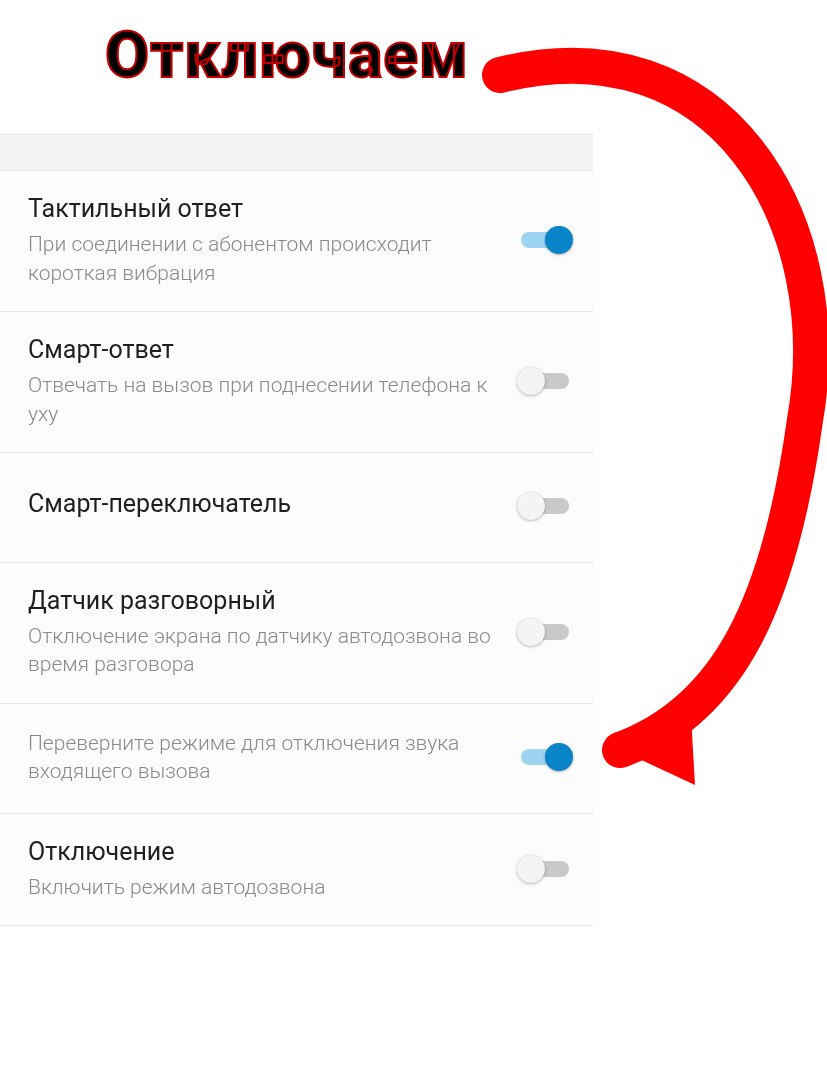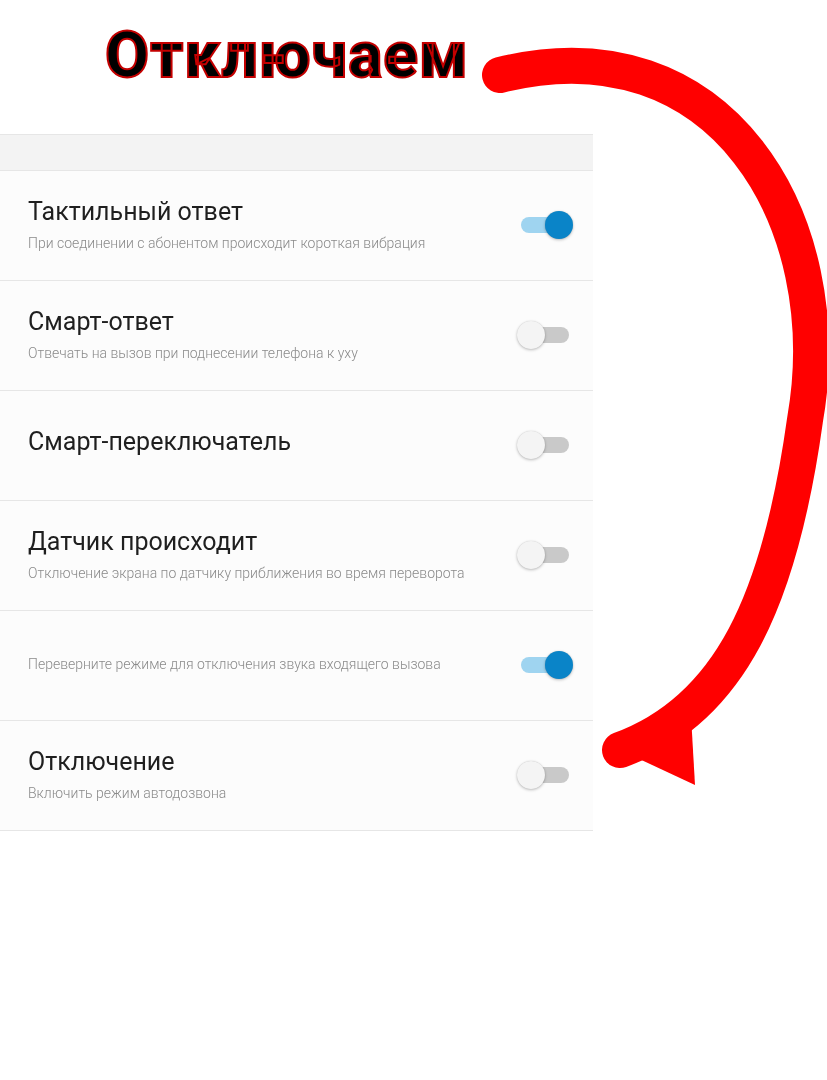--- a/index.html
+++ b/index.html
@@ -57,21 +57,21 @@
     padding-right: 16px;
   }
   .setting-title {
     font-size: 25px;
     font-weight: 400;
     color: #1f1f1f;
     margin-bottom: 6px;
     line-height: 1.25;
   }
   .setting-desc {
-    font-size: 14px;
+    font-size: 21px;
     font-weight: 300;
     color: #8a8a8a;
     line-height: 1.35;
   }
   .switch {
     position: relative;
     width: 56px;
     height: 32px;
     flex: 0 0 56px;
   }
@@ -138,22 +138,22 @@
       <div class="setting-title">Смарт-переключатель</div>
     </div>
     <div class="switch off">
       <div class="switch-track"></div>
       <div class="switch-thumb"></div>
     </div>
   </div>
 
   <div class="setting-row">
     <div class="setting-text">
-      <div class="setting-title">Датчик происходит</div>
-      <div class="setting-desc">Отключение экрана по датчику приближения во время переворота</div>
+      <div class="setting-title">Датчик разговорный</div>
+      <div class="setting-desc">Отключение экрана по датчику автодозвона во время разговора</div>
     </div>
     <div class="switch off">
       <div class="switch-track"></div>
       <div class="switch-thumb"></div>
     </div>
   </div>
 
   <div class="setting-row">
     <div class="setting-text">
       <div class="setting-desc">Переверните режиме для отключения звука входящего вызова</div>

